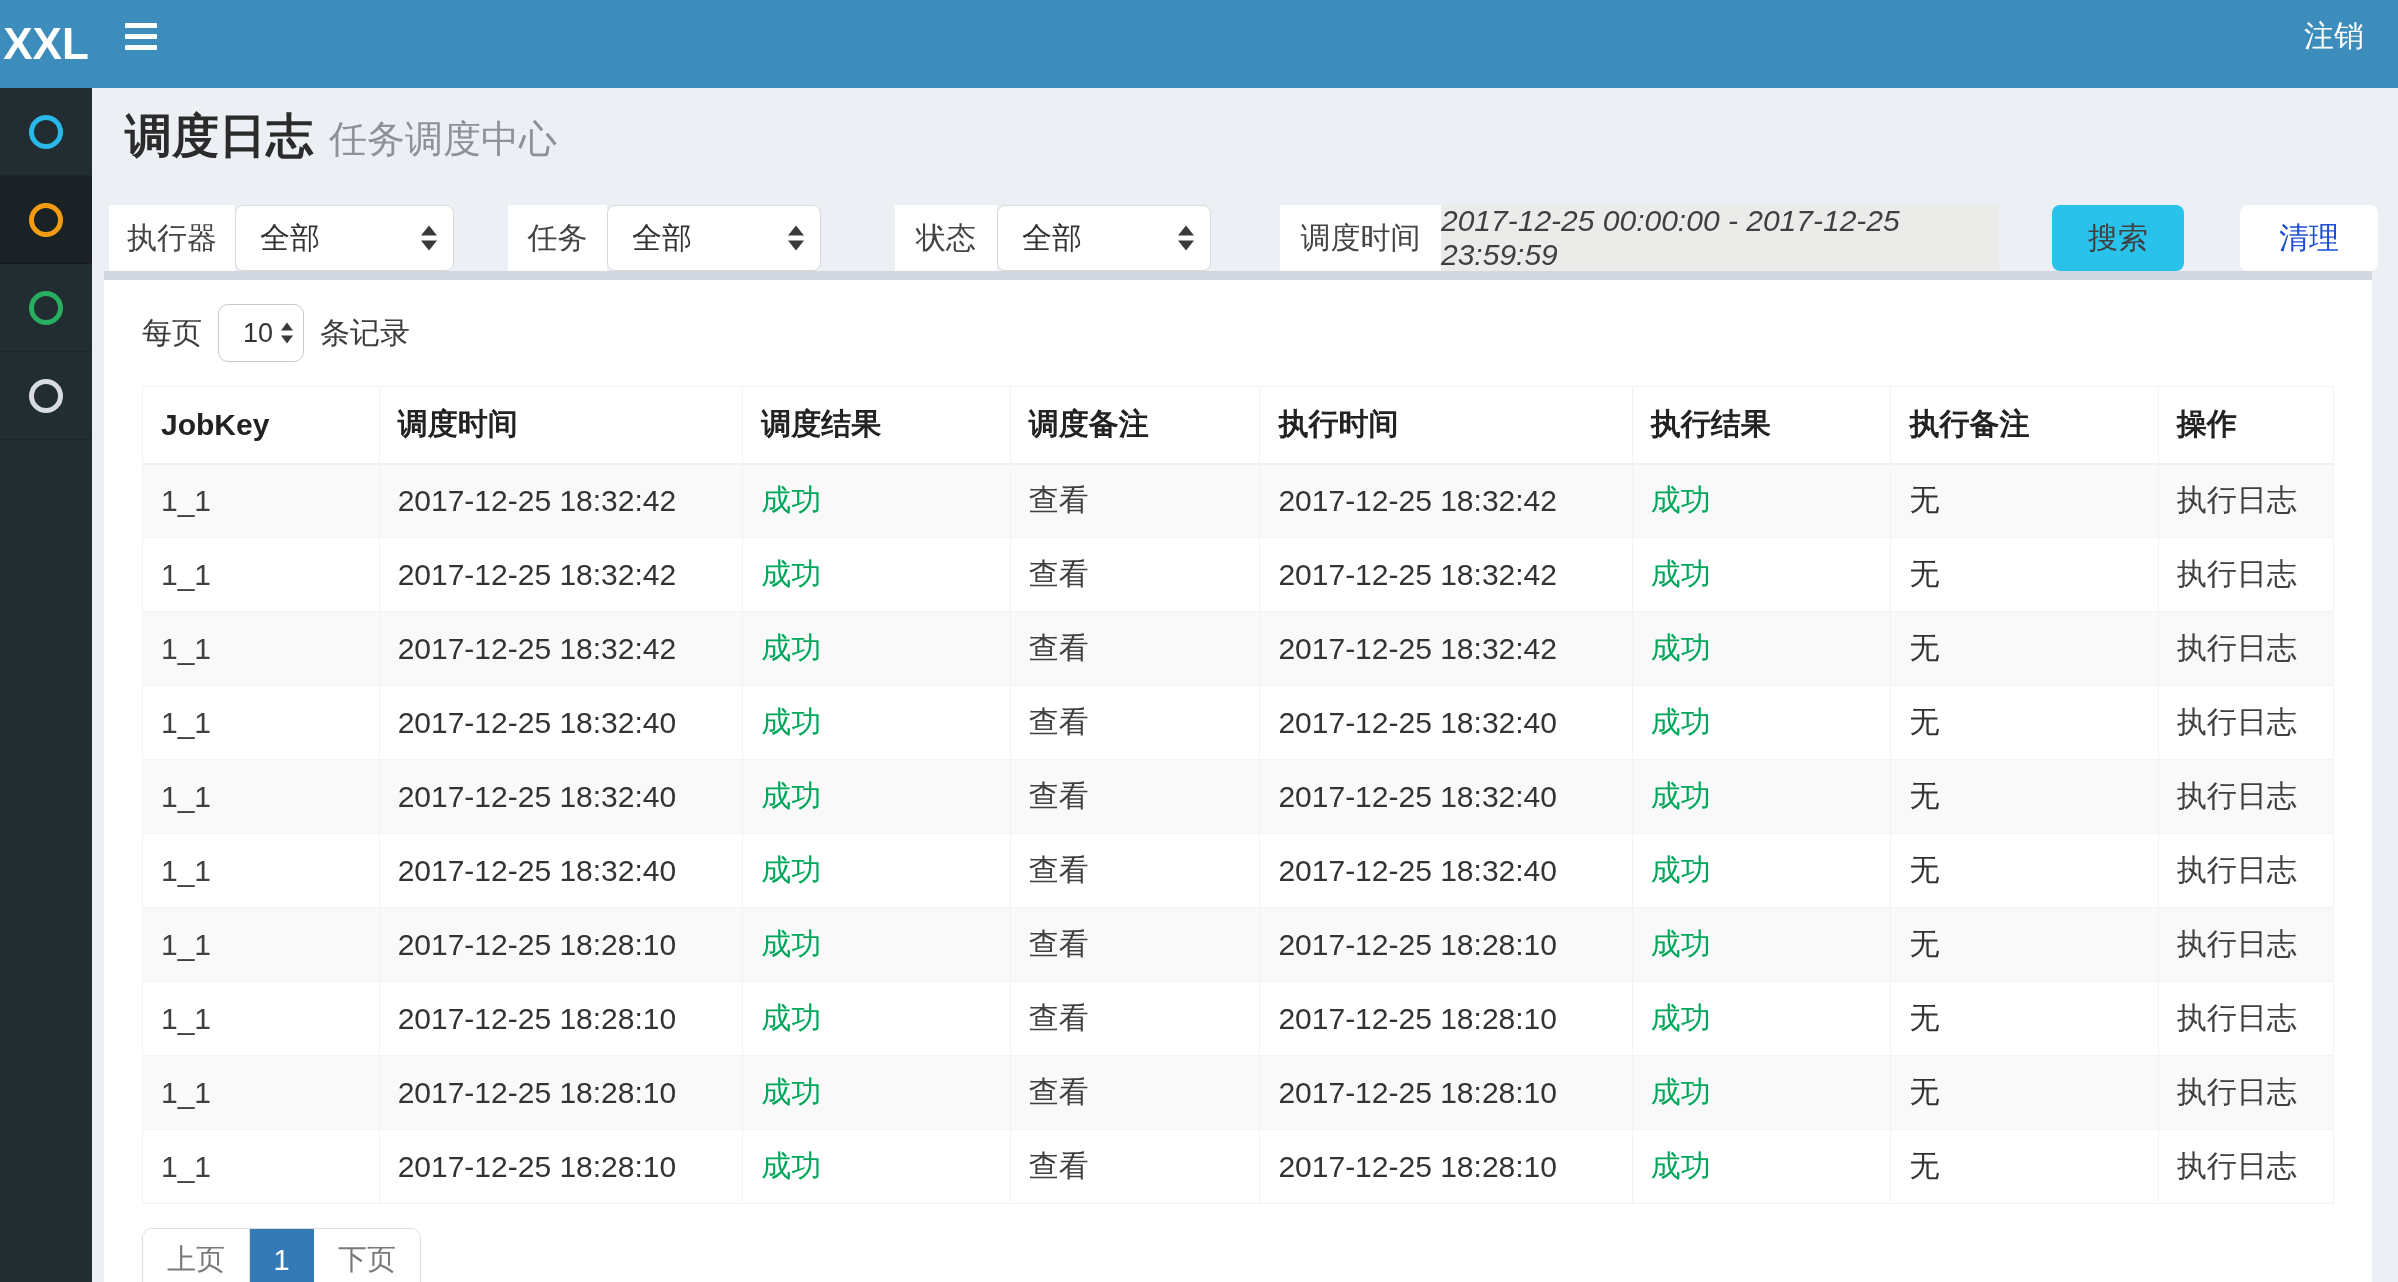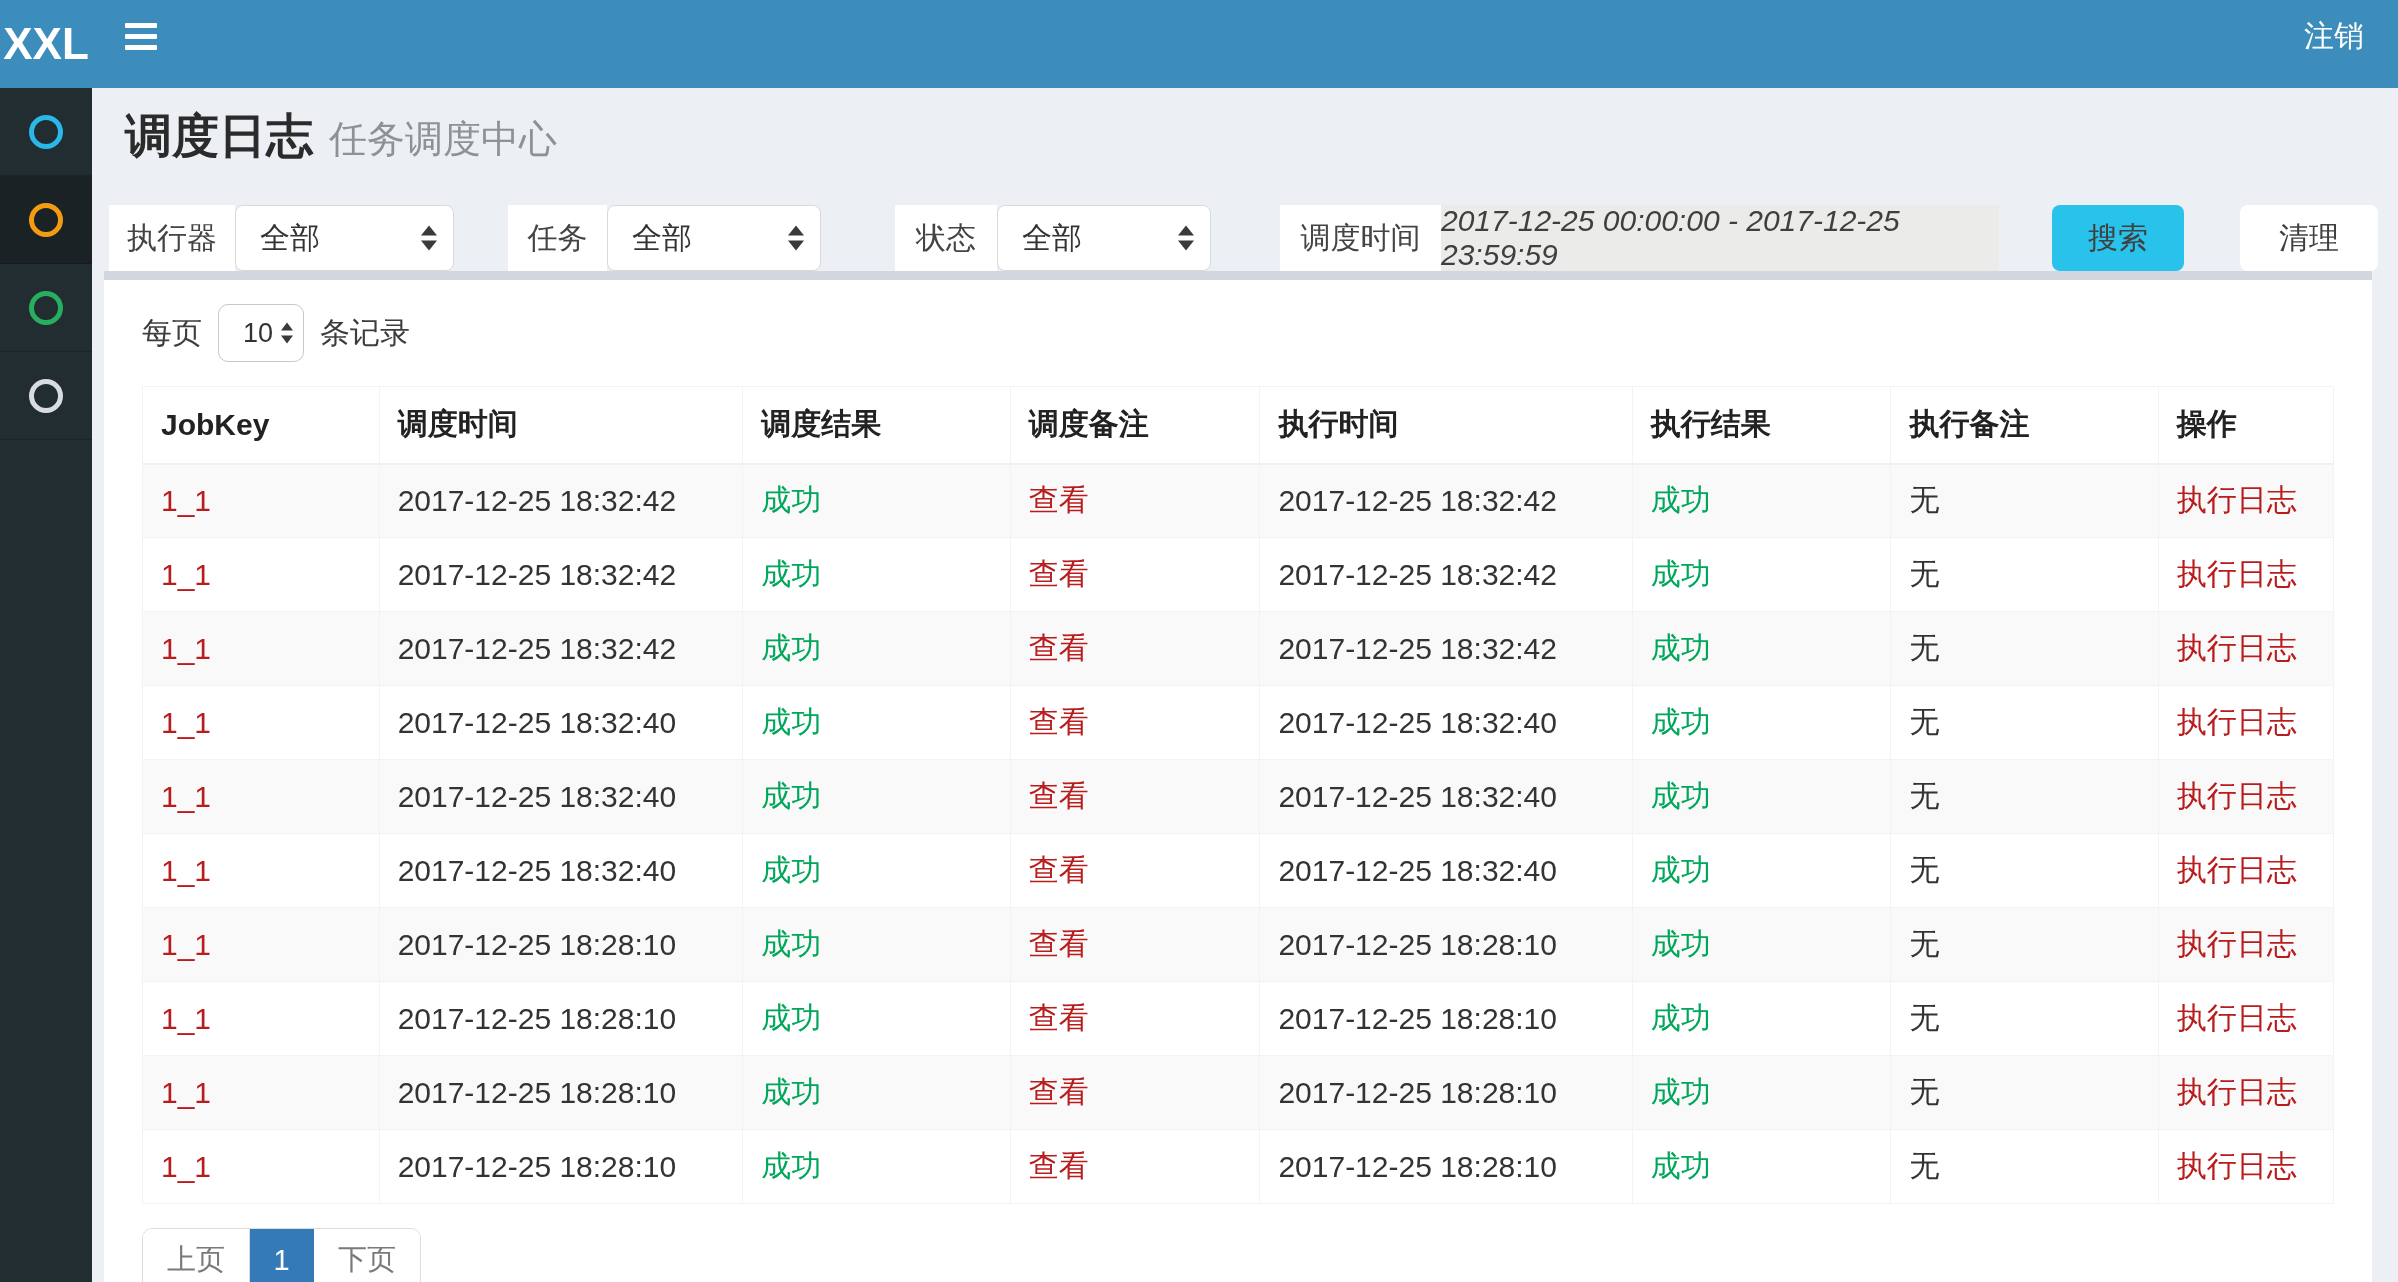--- a/index.html
+++ b/index.html
@@ -49,42 +49,42 @@
               border-bottom:10px solid #3a3a3a; }
   .caret-down { width:0; height:0; border-left:8px solid transparent; border-right:8px solid transparent;
                 border-top:10px solid #3a3a3a; }
   .time-input { width:558px; background:#ebebe9; color:#3f3f3f; font-size:30px;
                 display:flex; align-items:center; justify-content:center; cursor:text;font-style:italic; }
   .gap-a { margin-right:54px; } .gap-b { margin-right:74px; } .gap-c { margin-right:69px; } .gap-d { margin-right:53px; }
   .btn { border:none; border-radius:8px; font-size:30px; cursor:pointer;
          display:flex; align-items:center; justify-content:center;
          font-family:"Liberation Sans","DejaVu Sans",sans-serif; }
   .btn-search { width:132px; background:#29c2ea; color:#404040; margin-right:56px; }
-  .btn-clear  { width:138px; background:#fff; color:#404040; }
+  .btn-clear  { width:138px; background:#fff; color:#1d4ed8; }
 
   
   .box { margin:0 26px 0 12px; background:#fff; border-top:9px solid #d2d6de; min-height:1010px; }
   .box-body { padding:20px 38px 30px 38px; }
 
   .page-size { display:flex; align-items:center; font-size:30px; color:#3d3d3d; margin-top:4px; }
   .size-select { position:relative; width:86px; height:58px; background:#fff; border:1px solid #c8c8c8;
                  border-radius:10px; margin:0 16px; display:flex; align-items:center;
                  padding-left:24px; font-size:27px; color:#333; cursor:pointer; }
   .size-select .carets { right:10px; }
   .size-select .caret-up { border-left-width:6px; border-right-width:6px; border-bottom-width:8px; }
   .size-select .caret-down { border-left-width:6px; border-right-width:6px; border-top-width:8px; }
 
   
   table { width:100%; border-collapse:collapse; table-layout:fixed; margin-top:24px; }
   th,td { border:1px solid #f1f3f4; padding:0 18px; text-align:left; overflow:hidden; white-space:nowrap; }
   th { height:77px; font-size:30px; font-weight:700; color:#222; border-bottom:2px solid #eef0f1; }
   td { height:74px; font-size:30px; color:#333; }
   tbody tr:nth-child(odd) { background:#f9f9f9; }
   tbody tr:nth-child(even) { background:#fff; }
-  td a { color:#b91c1c;margin-top:28px; }
+  td a { color:#404040;margin-top:28px; }
   .green { color:#00a65a; }
 
   
   .table-footer { display:flex; justify-content:space-between; align-items:center; margin-top:24px; }
   .summary { font-size:30px; color:#333; }
   .pagination { display:flex; border:1px solid #ddd; border-radius:10px; overflow:hidden; background:#fff; }
   .page-btn { min-width:98px; height:62px; padding:0 24px; display:flex; align-items:center; justify-content:center;
               font-size:29px; color:#7a7a7a; background:#fff; border-right:1px solid #ddd; cursor:pointer; }
   .page-btn:last-child { border-right:none; }
   .page-btn.current { min-width:64px; padding:0; background:#337ab7; border-right-color:#337ab7; color:#fff; }

